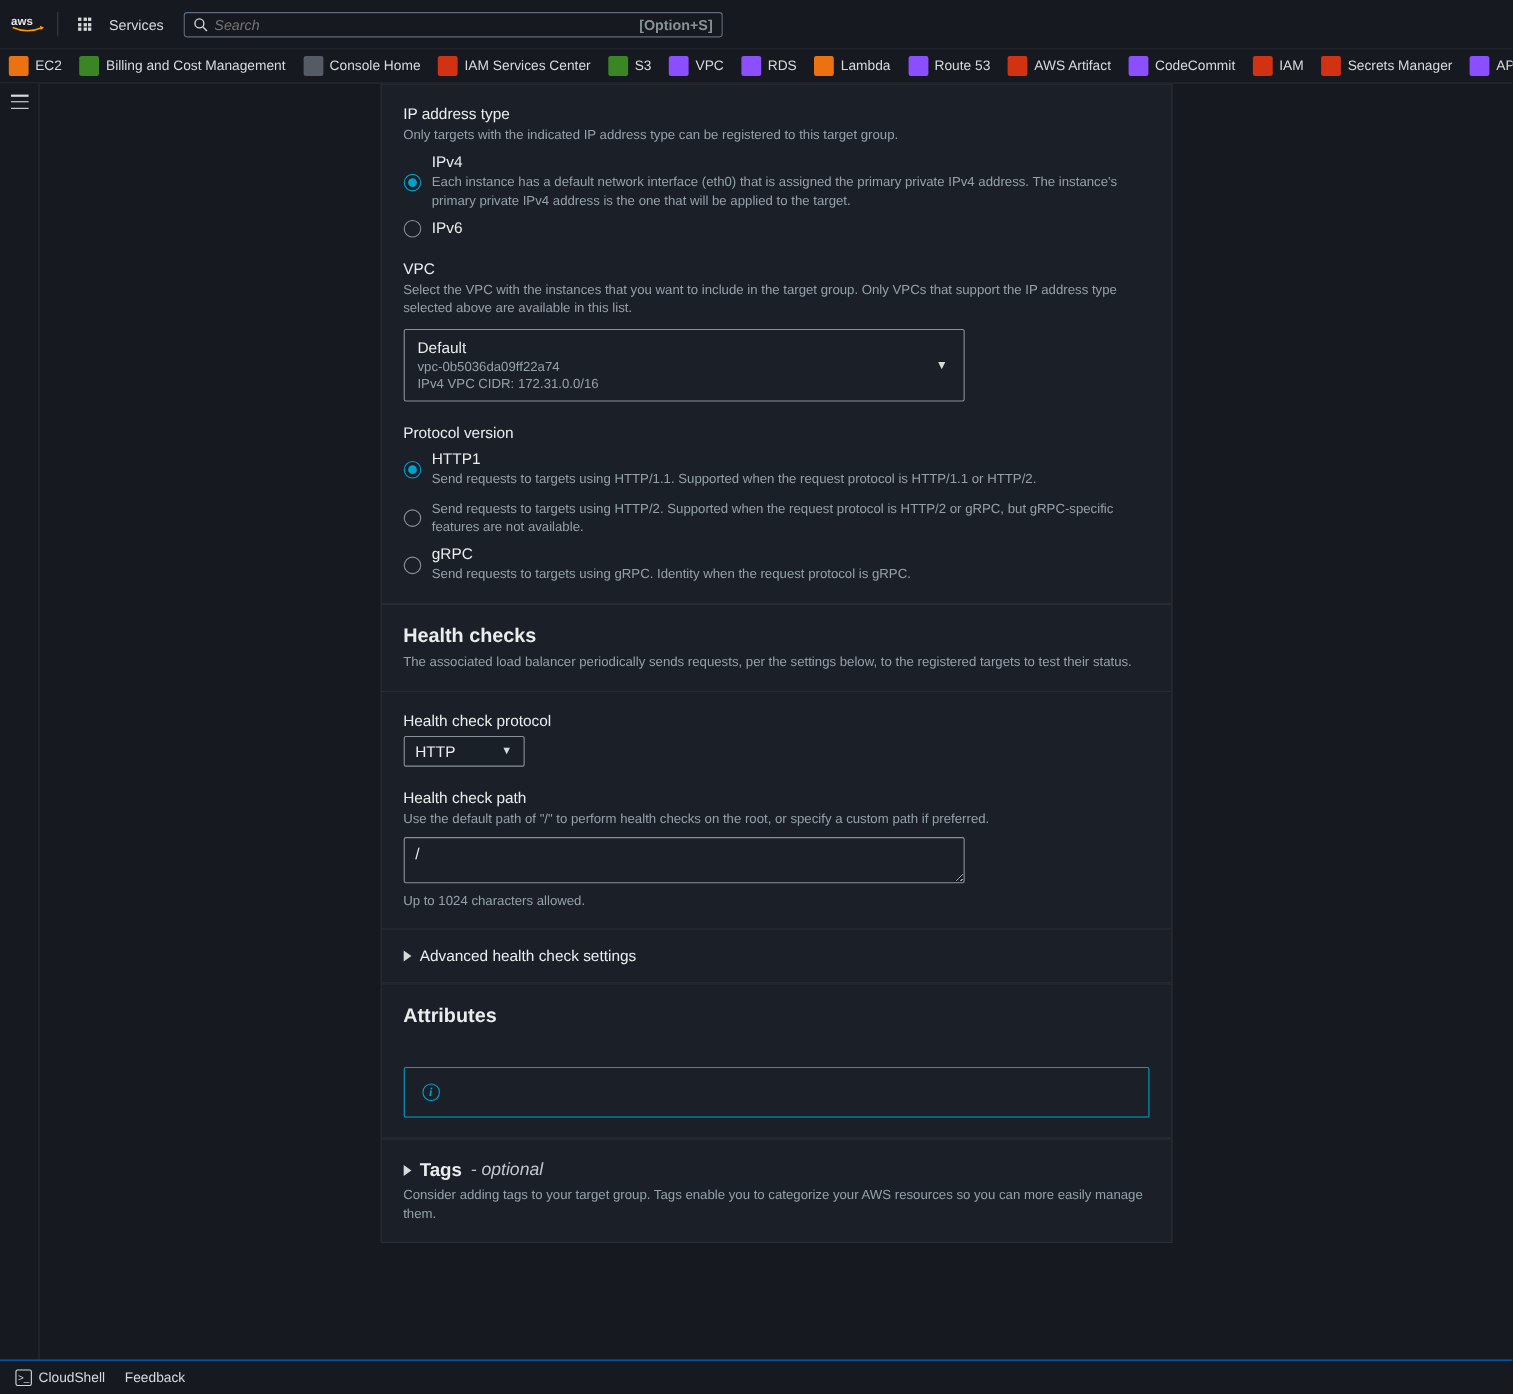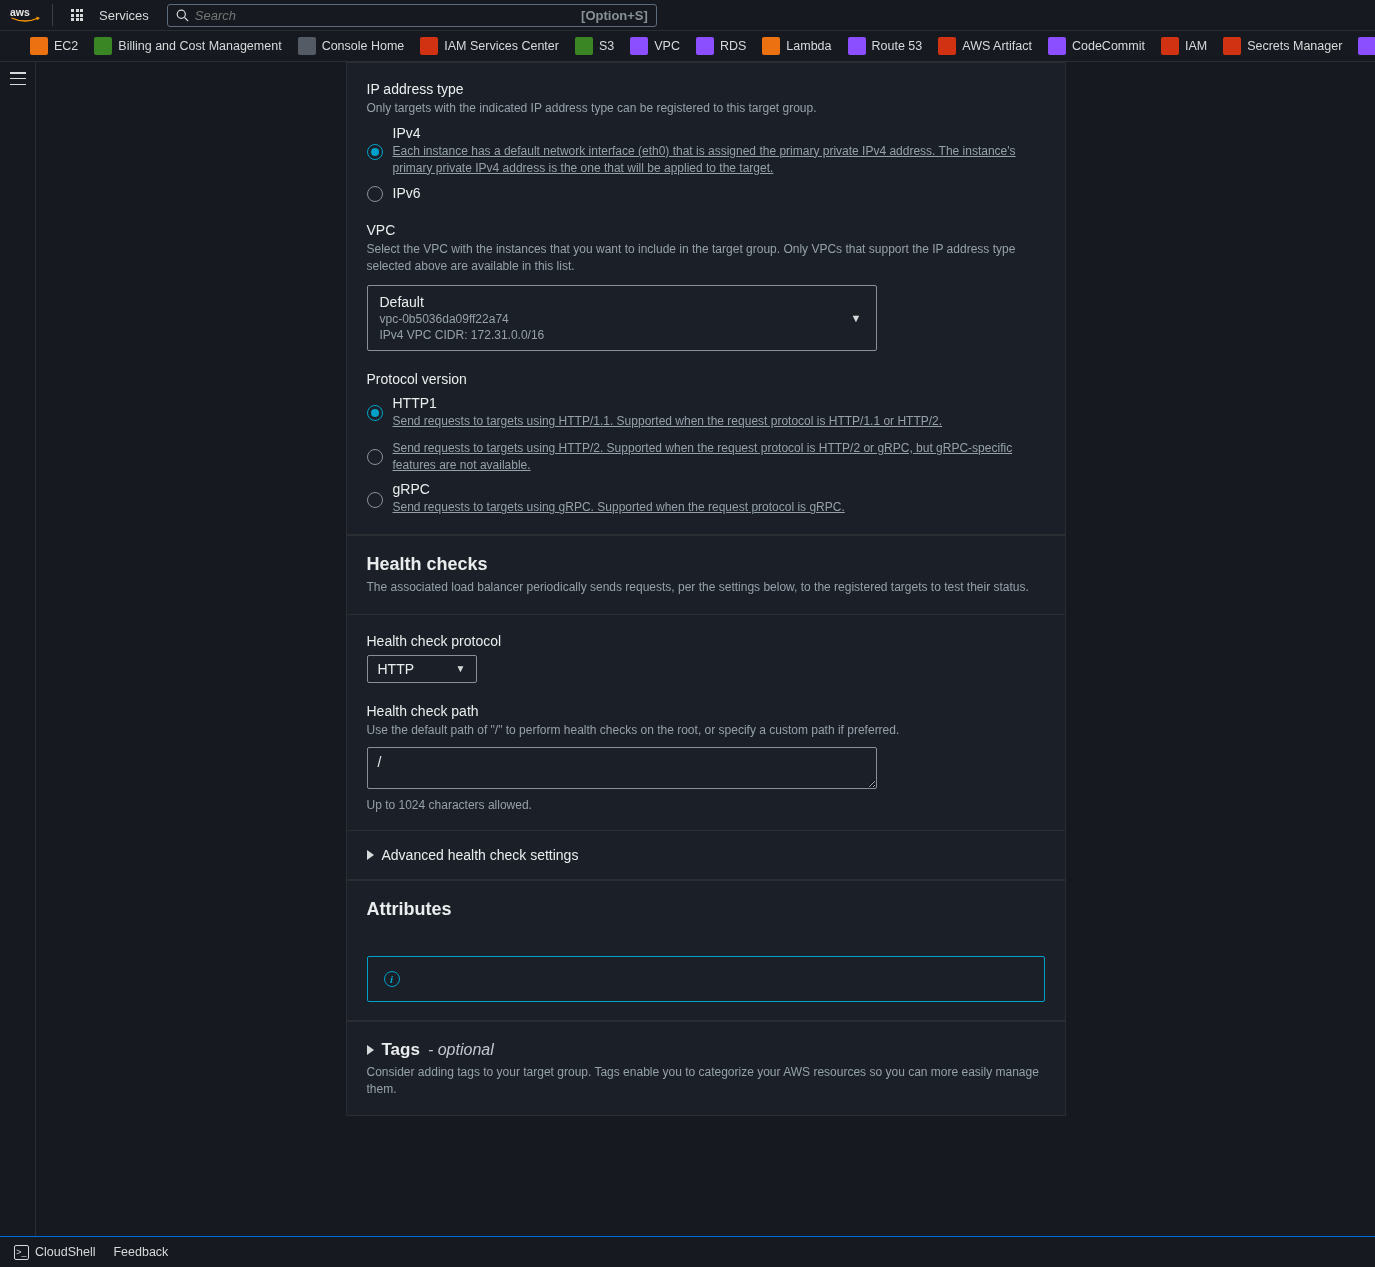--- a/index.html
+++ b/index.html
@@ -1,30 +1,30 @@
 <!DOCTYPE html>
 <html><head>
 <meta charset="utf-8">
 <style>
 * { box-sizing: border-box; margin: 0; padding: 0; font-family: "Amazon Ember", "Helvetica Neue", Arial, sans-serif; }
 body { background: #16191f; color: #d5dbdb; font-size: 14px; width: 1375px; height: 1267px; overflow: hidden; }
 
 
-.top-nav { height: 31px; background: #16191f; border-bottom: 1px solid #2a2e33; display: flex; align-items: center; padding: 0 10px; gap: 10px; }
+.top-nav { height: 45px; background: #16191f; border-bottom: 1px solid #2a2e33; display: flex; align-items: center; padding: 0 10px; gap: 10px; }
 .aws-logo { display: flex; align-items: center; gap: 2px; padding-right: 12px; border-right: 1px solid #3a3f44; height: 22px; }
 .services-btn { display: flex; align-items: center; gap: 16px; color: #d5dbdb; font-size: 13px; cursor: pointer; padding: 0 8px; }
 .grid-icon { display: inline-grid; grid-template-columns: repeat(3, 3px); gap: 1.5px; }
 .grid-icon span { width: 3px; height: 3px; background: #d5dbdb; }
 .search-box { flex: 0 0 490px; height: 23px; background: #16191f; border: 1px solid #5f6b7a; border-radius: 3px; display: flex; align-items: center; padding: 0 8px; gap: 6px; position: relative; }
 .search-icon-svg { width: 13px; height: 13px; }
 .search-input { background: transparent; border: none; color: #879196; font-style: italic; font-size: 13px; flex: 1; outline: none; }
 .search-shortcut { color: #879196; font-size: 13px; font-weight: bold; }
 
 
-.service-bar { height: 31px; background: #16191f; border-bottom: 1px solid #2a2e33; display: flex; align-items: center; padding: 0 24px; gap: 4px; }
+.service-bar { height: 31px; background: #16191f; border-bottom: 1px solid #2a2e33; display: flex; align-items: center; padding: 0 2px; gap: 4px; }
 .svc { display: flex; align-items: center; gap: 6px; color: #d5dbdb; font-size: 12.5px; padding: 2px 6px; cursor: pointer; white-space: nowrap; }
 .svc-icon { width: 18px; height: 18px; border-radius: 2px; display: flex; align-items: center; justify-content: center; font-size: 10px; color: white; flex-shrink: 0; }
 .svc-orange { background: #ec7211; }
 .svc-green { background: #3b8624; }
 .svc-grey { background: #545b64; }
 .svc-red { background: #d13212; }
 .svc-purple { background: #8c4fff; }
 
 
 .main-layout { display: flex; height: calc(100% - 62px - 31px); }
@@ -46,21 +46,21 @@
 .field-block { margin-bottom: 20px; }
 .field-block:last-child { margin-bottom: 0; }
 
 
 .radio-row { display: flex; align-items: center; gap: 10px; margin-top: 8px; }
 .radio-outer { width: 16px; height: 16px; border-radius: 50%; border: 1px solid #879196; flex-shrink: 0; margin-top: 2px; position: relative; display:flex; align-items:center; justify-content:center; }
 .radio-outer.selected { border-color: #00a1c9; }
 .radio-outer.selected::after { content: ""; width: 8px; height: 8px; border-radius: 50%; background: #00a1c9; }
 .radio-content { flex: 1; }
 .radio-label { font-size: 14px; color: #eaeded; }
-.radio-desc { font-size: 12px; color: #95a0a9; margin-top: 2px; line-height: 1.4; text-decoration: underline; }
+.radio-desc { font-size: 12px; color: #95a0a9; margin-top: 2px; line-height: 1.4; }
 .learn-link { color: #44b9d6; text-decoration: underline; }
 
 
 .vpc-select { border: 1px solid #879196; border-radius: 2px; padding: 8px 12px; margin-top: 10px; width: 510px; position: relative; cursor: pointer; }
 .vpc-select-caret { position: absolute; right: 14px; top: 50%; transform: translateY(-50%); color: #d5dbdb; font-size: 11px; }
 .vpc-name { font-size: 14px; color: #eaeded; }
 .vpc-sub { font-size: 12px; color: #95a0a9; margin-top: 2px; }
 
 
 .small-select { border: 1px solid #879196; border-radius: 2px; padding: 5px 10px; width: 110px; display: flex; justify-content: space-between; align-items: center; cursor: pointer; margin-top: 6px; }
@@ -248,21 +248,21 @@
                 <div class="radio-row">
       <div class="radio-outer "></div>
       <div class="radio-content">
         <div class="radio-desc">Send requests to targets using HTTP/2. Supported when the request protocol is HTTP/2 or gRPC, but gRPC-specific features are not available.</div>
       </div>
                 </div>
                 <div class="radio-row">
       <div class="radio-outer "></div>
       <div class="radio-content">
         <div class="radio-label">gRPC</div>
-        <div class="radio-desc">Send requests to targets using gRPC. Supported when the request protocol is gRPC.</div>
+        <div class="radio-desc">Send requests to targets using gRPC. Identity when the request protocol is gRPC.</div>
       </div>
                 </div>
               </div>
           </div>
         </div>
       </div>
 
       <div class="panel">
         <div class="panel-header">
           <div class="panel-title">Health checks</div>

